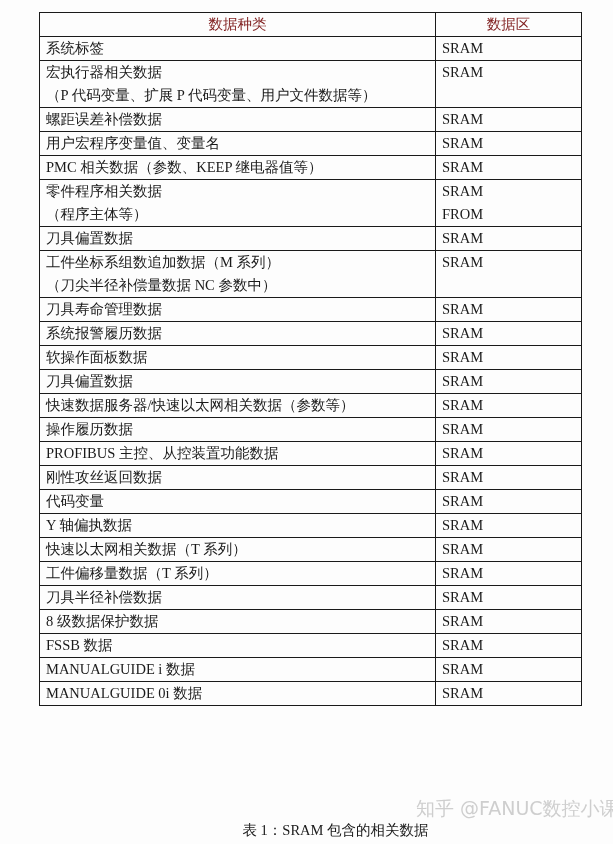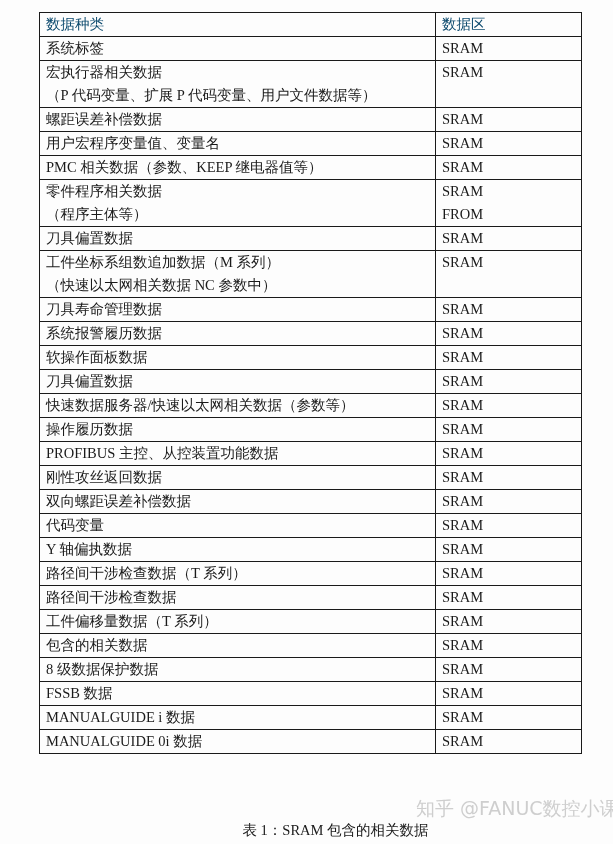--- a/index.html
+++ b/index.html
@@ -34,24 +34,24 @@
     table.data-table th,
     table.data-table td {
       border: 1.2px solid #1a1a1a;
       padding: 0 6px;
       vertical-align: top;
       font-weight: normal;
       text-align: left;
       white-space: nowrap;
     }
     table.data-table th {
-      text-align: left;
+      text-align: center;
       height: 23px;
       font-size: 14.5px;
-      color: #0c4a6e;
+      color: #7f1d1d;
     }
     col.c1 { width: 396px; }
     col.c2 { width: 146px; }
     td .line {
       display: block;
       height: 23px;
     }
     td.kind .line.sub { padding-left: 0; }
     .caption {
       position: absolute;
@@ -147,21 +147,21 @@
           <td class="kind">
             <span class="line">刀具偏置数据</span>
           </td>
           <td class="area">
             <span class="line">SRAM</span>
           </td>
         </tr>
         <tr>
           <td class="kind">
             <span class="line">工件坐标系组数追加数据（M 系列）</span>
-            <span class="line sub">（快速以太网相关数据 NC 参数中）</span>
+            <span class="line sub">（刀尖半径补偿量数据 NC 参数中）</span>
           </td>
           <td class="area">
             <span class="line">SRAM</span>
           </td>
         </tr>
         <tr>
           <td class="kind">
             <span class="line">刀具寿命管理数据</span>
           </td>
           <td class="area">
@@ -219,69 +219,53 @@
         <tr>
           <td class="kind">
             <span class="line">刚性攻丝返回数据</span>
           </td>
           <td class="area">
             <span class="line">SRAM</span>
           </td>
         </tr>
         <tr>
           <td class="kind">
-            <span class="line">双向螺距误差补偿数据</span>
-          </td>
-          <td class="area">
-            <span class="line">SRAM</span>
-          </td>
-        </tr>
-        <tr>
-          <td class="kind">
             <span class="line">代码变量</span>
           </td>
           <td class="area">
             <span class="line">SRAM</span>
           </td>
         </tr>
         <tr>
           <td class="kind">
             <span class="line">Y 轴偏执数据</span>
           </td>
           <td class="area">
             <span class="line">SRAM</span>
           </td>
         </tr>
         <tr>
           <td class="kind">
-            <span class="line">路径间干涉检查数据（T 系列）</span>
-          </td>
-          <td class="area">
-            <span class="line">SRAM</span>
-          </td>
-        </tr>
-        <tr>
-          <td class="kind">
-            <span class="line">路径间干涉检查数据</span>
+            <span class="line">快速以太网相关数据（T 系列）</span>
           </td>
           <td class="area">
             <span class="line">SRAM</span>
           </td>
         </tr>
         <tr>
           <td class="kind">
             <span class="line">工件偏移量数据（T 系列）</span>
           </td>
           <td class="area">
             <span class="line">SRAM</span>
           </td>
         </tr>
         <tr>
           <td class="kind">
-            <span class="line">包含的相关数据</span>
+            <span class="line">刀具半径补偿数据</span>
           </td>
           <td class="area">
             <span class="line">SRAM</span>
           </td>
         </tr>
         <tr>
           <td class="kind">
             <span class="line">8 级数据保护数据</span>
           </td>
           <td class="area">

